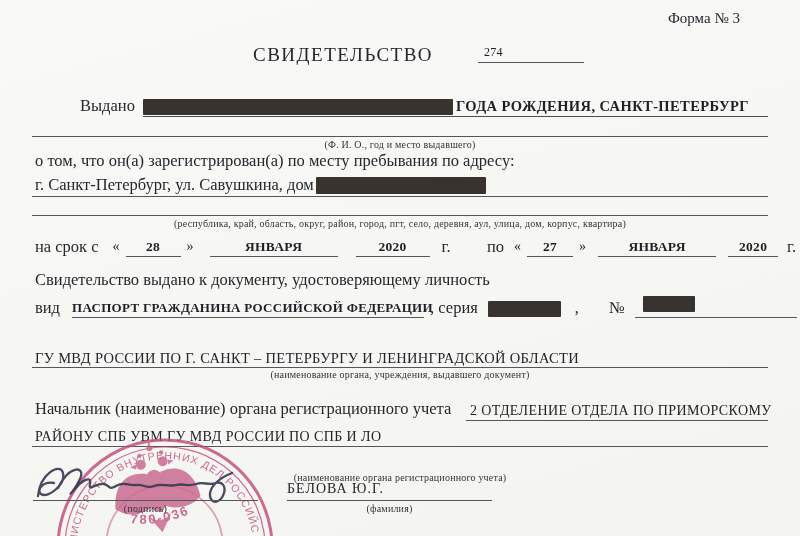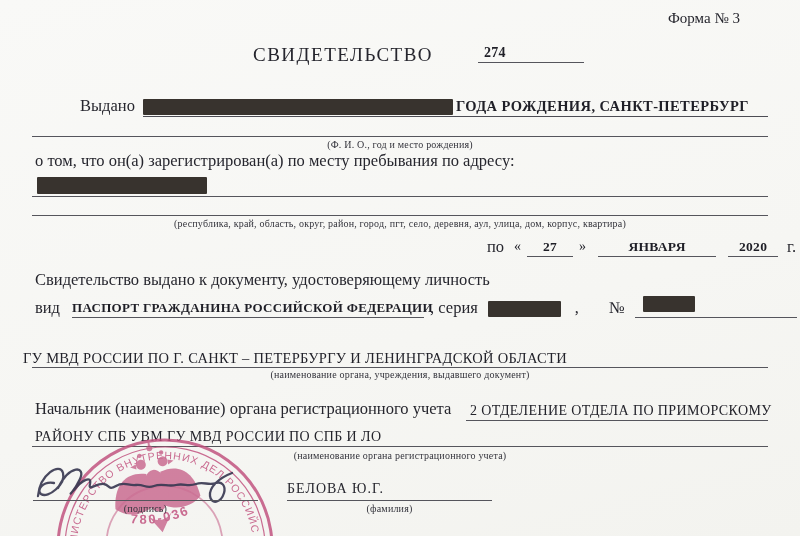--- a/index.html
+++ b/index.html
@@ -10,21 +10,21 @@
   }
   .abs{position:absolute;white-space:nowrap;}
   .row{position:absolute;white-space:nowrap;line-height:20px;}
   .row > *{display:inline-block;vertical-align:bottom;}
   .lbl{font-size:16.5px;color:#26262e;}
   .rule{position:absolute;height:1px;background:#55555c;}
   .caption{position:absolute;font-size:10px;color:#33333b;text-align:center;letter-spacing:.2px;white-space:nowrap;}
   .bar{display:inline-block;background:#38332e;border-radius:1px;height:16px;margin-bottom:1px;}
   .field{display:inline-block;border-bottom:1px solid #55555c;text-align:center;
          font-weight:bold;font-size:13.5px;letter-spacing:.3px;line-height:19px;color:#1f1f27;}
-  .field.plain{font-weight:bold;font-size:14px;}
+  .field.plain{font-weight:normal;font-size:12px;}
   .q{font-size:14px;color:#26262e;}
   .boldval{font-weight:bold;font-size:14.5px;letter-spacing:.4px;color:#1f1f27;}
   .capsval{font-size:14px;letter-spacing:.4px;color:#23232b;}
   .title-main{font-size:19px;letter-spacing:1.5px;}
   .title-sub{font-size:16.5px;}
   .formno{font-size:15px;}
   .stamp{position:absolute;left:50px;top:432px;color:#c04e7c;opacity:.82;filter:blur(.3px);z-index:1;}
   .sigsvg{position:absolute;left:28px;top:452px;z-index:3;}
   .overstamp{z-index:4;}
 </style>
@@ -38,33 +38,42 @@
   <div class="abs title-main" style="left:253px;top:44px;">СВИДЕТЕЛЬСТВО</div>
   <div class="abs field plain" style="left:478px;top:43px;width:100px;text-align:left;padding-left:6px;">274</div>
 
   <div class="row" style="left:80px;top:96px;">
     <span class="lbl">Выдано</span>
   </div>
   <div class="row" style="left:143px;top:96px;width:625px;border-bottom:1px solid #4c4c54;">
     <span class="bar" style="width:310px;"></span><span class="boldval" style="margin-left:3px;">ГОДА РОЖДЕНИЯ, САНКТ-ПЕТЕРБУРГ</span>
   </div>
   <div class="rule" style="left:32px;top:136px;width:736px;"></div>
-  <div class="caption" style="left:100px;top:139px;width:600px;">(Ф. И. О., год и место рождения)</div>
+  <div class="caption" style="left:100px;top:139px;width:600px;">(Ф. И. О., год и место выдавшего)</div>
 
   <div class="row" style="left:35px;top:151px;">
     <span class="lbl">о том, что он(а) зарегистрирован(а) по месту пребывания по адресу:</span>
   </div>
 
   <div class="row" style="left:35px;top:175px;">
-    <span class="bar" style="width:170px;margin-left:2px;height:17px;"></span>
+    <span class="lbl">г. Санкт-Петербург, ул. Савушкина, дом</span><span class="bar" style="width:170px;margin-left:2px;height:17px;"></span>
   </div>
   <div class="rule" style="left:32px;top:196px;width:736px;"></div>
   <div class="rule" style="left:32px;top:215px;width:736px;"></div>
   <div class="caption" style="left:100px;top:218px;width:600px;">(республика, край, область, округ, район, город, пгт, село, деревня, аул, улица, дом, корпус, квартира)</div>
 
+  <div class="row" style="left:35px;top:237px;">
+    <span class="lbl">на срок с</span>
+    <span class="q" style="margin-left:10px;">«</span>
+    <span class="field" style="width:55px;margin-left:2px;">28</span>
+    <span class="q" style="margin-left:2px;">»</span>
+    <span class="field" style="width:128px;margin-left:12px;">ЯНВАРЯ</span>
+    <span class="field" style="width:74px;margin-left:14px;">2020</span>
+    <span class="lbl" style="margin-left:8px;">г.</span>
+  </div>
 
   <div class="row" style="left:487px;top:237px;">
     <span class="lbl">по</span>
     <span class="q" style="margin-left:6px;">«</span>
     <span class="field" style="width:46px;margin-left:2px;">27</span>
     <span class="q" style="margin-left:2px;">»</span>
     <span class="field" style="width:118px;margin-left:8px;">ЯНВАРЯ</span>
     <span class="field" style="width:50px;margin-left:8px;">2020</span>
     <span class="lbl" style="margin-left:5px;">г.</span>
   </div>
@@ -77,38 +86,38 @@
     <span class="lbl">вид</span>
     <span class="field" style="width:352px;margin-left:8px;font-size:13px;">ПАСПОРТ ГРАЖДАНИНА РОССИЙСКОЙ ФЕДЕРАЦИИ</span>
     <span class="lbl" style="margin-left:2px;">, серия</span>
     <span class="bar" style="width:73px;margin-left:6px;"></span>
     <span class="lbl" style="margin-left:10px;">,</span>
     <span class="lbl" style="margin-left:26px;">№</span>
     <span style="width:162px;margin-left:6px;border-bottom:1px solid #55555c;text-align:left;line-height:19px;"><span class="bar" style="width:52px;margin-left:8px;"></span></span>
   </div>
 
 
-  <div class="row" style="left:23px;top:348px;">
+  <div class="row" style="left:35px;top:348px;">
     <span class="capsval" style="letter-spacing:.3px;font-size:14.5px;">ГУ  МВД  РОССИИ  ПО  Г. САНКТ – ПЕТЕРБУРГУ  И  ЛЕНИНГРАДСКОЙ ОБЛАСТИ</span>
   </div>
   <div class="rule" style="left:32px;top:367px;width:736px;"></div>
   <div class="caption" style="left:100px;top:369px;width:600px;">(наименование органа, учреждения, выдавшего документ)</div>
 
   <div class="row" style="left:35px;top:399px;">
     <span class="lbl">Начальник (наименование) органа регистрационного учета</span>
   </div>
   <div class="row" style="left:470px;top:401px;">
     <span class="capsval">2 ОТДЕЛЕНИЕ ОТДЕЛА  ПО ПРИМОРСКОМУ</span>
   </div>
   <div class="rule" style="left:466px;top:420px;width:302px;"></div>
   <div class="row" style="left:35px;top:427px;">
     <span class="capsval">РАЙОНУ СПБ УВМ  ГУ  МВД РОССИИ  ПО СПБ  И  ЛО</span>
   </div>
   <div class="rule" style="left:32px;top:446px;width:736px;"></div>
-  <div class="caption" style="left:100px;top:450px;width:600px;">(наименование органа регистрационного учета)</div>
+  <div class="caption" style="left:100px;top:472px;width:600px;">(наименование органа регистрационного учета)</div>
 
   <svg class="stamp" width="230" height="230" viewBox="0 0 230 230">
     <g transform="rotate(-9 115 115)" stroke="currentColor" fill="none">
       <circle cx="115" cy="115" r="107" stroke-width="3"></circle>
       <circle cx="115" cy="115" r="100" stroke-width="1.2"></circle>
       <circle cx="115" cy="112" r="58" stroke-width="1.8" opacity=".6"></circle>
       <path id="ringPath" d="M 27,115 A 88,88 0 0 1 203,115" fill="none" stroke="none"></path>
       <text font-size="10.5" letter-spacing="1" fill="currentColor" stroke="none" font-family="Liberation Sans, sans-serif">
         <textPath href="#ringPath">МИНИСТЕРСТВО ВНУТРЕННИХ ДЕЛ РОССИЙСКОЙ ФЕДЕРАЦИИ</textPath>
       </text>

